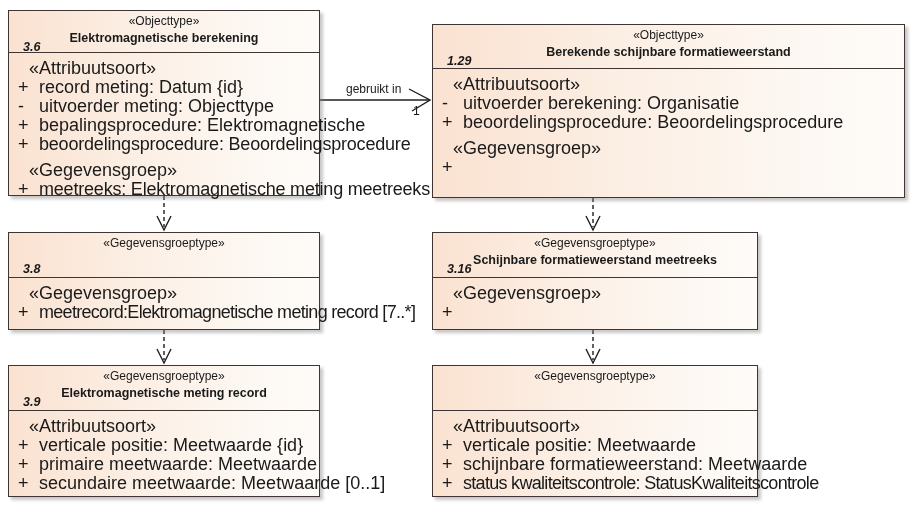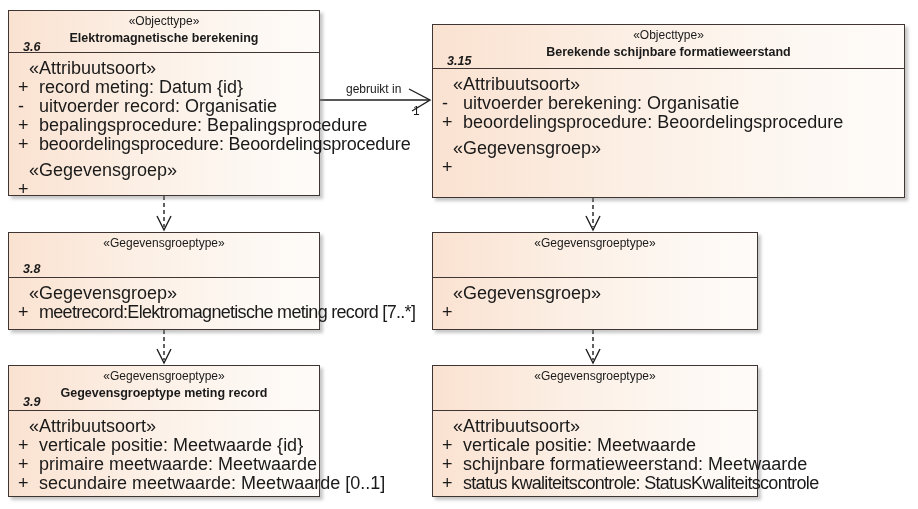--- a/index.html
+++ b/index.html
@@ -56,33 +56,33 @@
     <div class="hdr" style="height:42px;">
       <div class="stereo-line">«Objecttype»</div>
       <div class="title-line">
         <span class="num">3.6</span>
         <span>Elektromagnetische berekening</span>
       </div>
     </div>
     <div class="body">
       <div class="row stereo">«Attribuutsoort»</div>
       <div class="row"><span class="pfx">+</span><span>record meting: Datum {id}</span></div>
-      <div class="row"><span class="pfx">-</span><span>uitvoerder record: Organisatie</span></div>
-      <div class="row"><span class="pfx">+</span><span>bepalingsprocedure: Bepalingsprocedure</span></div>
+      <div class="row"><span class="pfx">-</span><span>uitvoerder meting: Objecttype</span></div>
+      <div class="row"><span class="pfx">+</span><span>bepalingsprocedure: Elektromagnetische</span></div>
       <div class="row tight"><span class="pfx">+</span><span>beoordelingsprocedure: Beoordelingsprocedure</span></div>
       <div class="row stereo">«Gegevensgroep»</div>
-      <div class="row tight"><span class="pfx">+</span></div>
+      <div class="row tight"><span class="pfx">+</span><span>meetreeks: Elektromagnetische meting meetreeks</span></div>
     </div>
   </div>
 
   <div class="box" style="left:432px;top:24px;width:473px;height:174px;">
     <div class="hdr" style="height:44px;">
       <div class="stereo-line">«Objecttype»</div>
       <div class="title-line">
-        <span class="num">3.15</span>
+        <span class="num">1.29</span>
         <span>Berekende schijnbare formatieweerstand</span>
       </div>
     </div>
     <div class="body">
       <div class="row stereo">«Attribuutsoort»</div>
       <div class="row"><span class="pfx">-</span><span>uitvoerder berekening: Organisatie</span></div>
       <div class="row"><span class="pfx">+</span><span>beoordelingsprocedure: Beoordelingsprocedure</span></div>
       <div class="row stereo">«Gegevensgroep»</div>
       <div class="row tight2"><span class="pfx">+</span></div>
     </div>
@@ -97,33 +97,37 @@
     </div>
     <div class="body">
       <div class="row stereo">«Gegevensgroep»</div>
       <div class="row tight2"><span class="pfx">+</span><span>meetrecord:Elektromagnetische meting record [7..*]</span></div>
     </div>
   </div>
 
   <div class="box" style="left:432px;top:232px;width:326px;height:98px;">
     <div class="hdr" style="height:45px;">
       <div class="stereo-line">«Gegevensgroeptype»</div>
+      <div class="title-line">
+        <span class="num">3.16</span>
+        <span>Schijnbare formatieweerstand meetreeks</span>
+      </div>
     </div>
     <div class="body">
       <div class="row stereo">«Gegevensgroep»</div>
       <div class="row tight2"><span class="pfx">+</span></div>
     </div>
   </div>
 
   <div class="box" style="left:8px;top:365px;width:312px;height:132px;">
     <div class="hdr" style="height:45px;">
       <div class="stereo-line">«Gegevensgroeptype»</div>
       <div class="title-line">
         <span class="num">3.9</span>
-        <span>Gegevensgroeptype meting record</span>
+        <span>Elektromagnetische meting record</span>
       </div>
     </div>
     <div class="body">
       <div class="row stereo">«Attribuutsoort»</div>
       <div class="row"><span class="pfx">+</span><span>verticale positie: Meetwaarde {id}</span></div>
       <div class="row"><span class="pfx">+</span><span>primaire meetwaarde: Meetwaarde</span></div>
       <div class="row"><span class="pfx">+</span><span>secundaire meetwaarde: Meetwaarde [0..1]</span></div>
     </div>
   </div>
 

